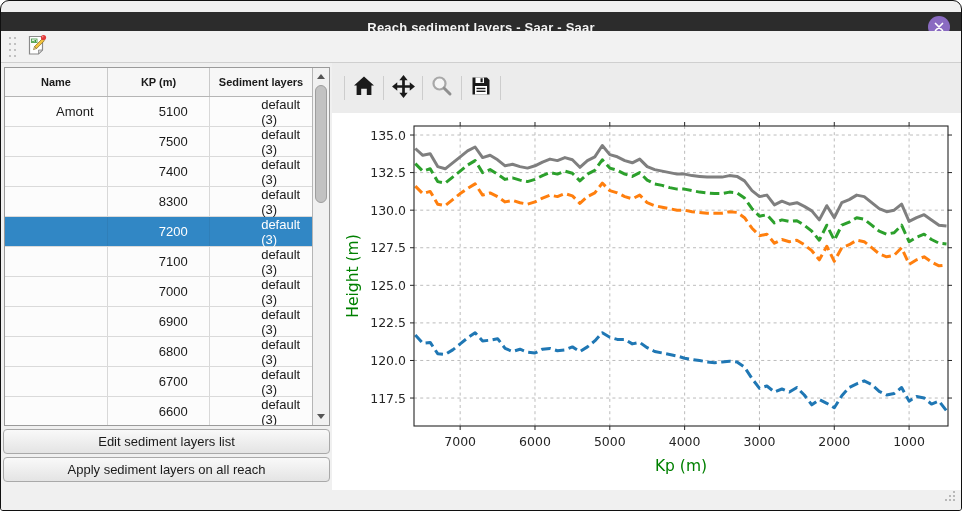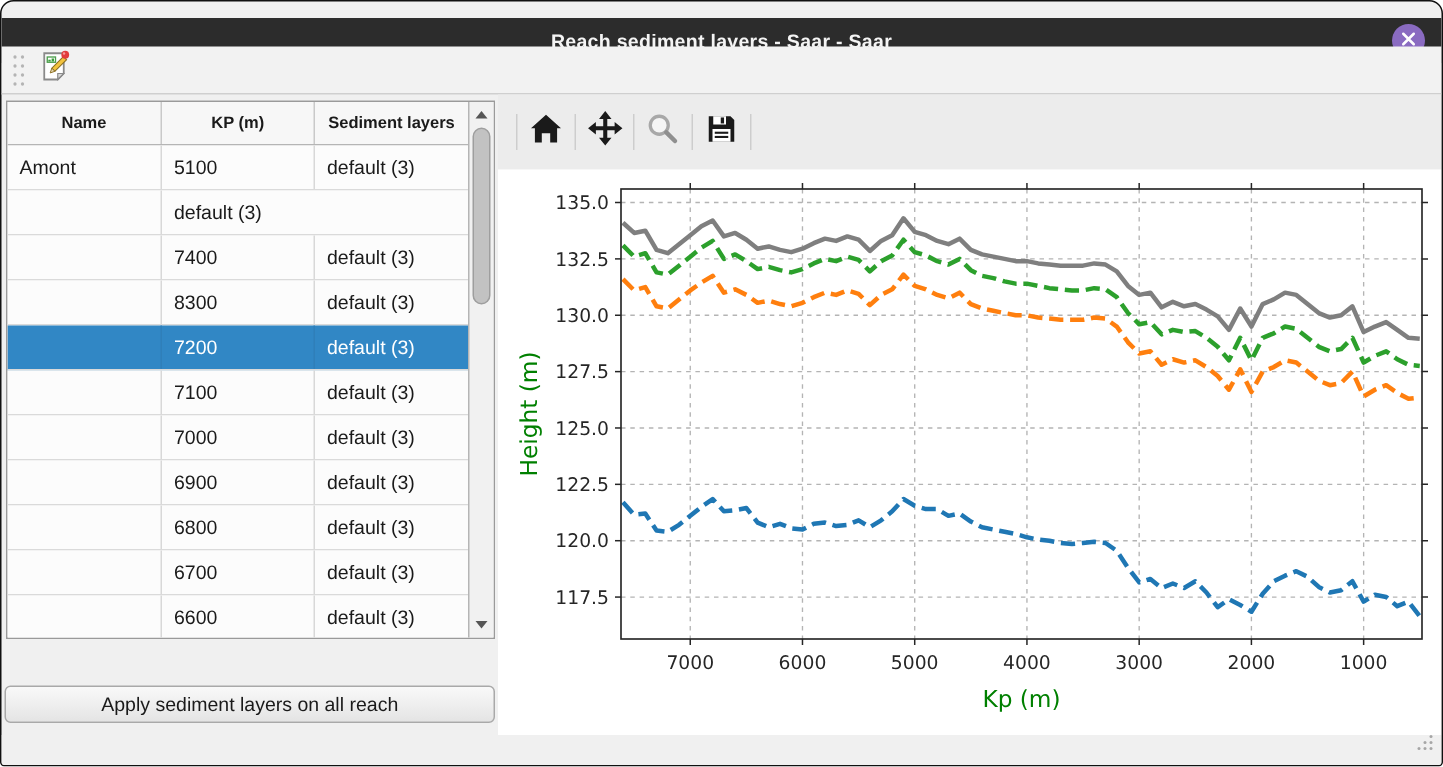--- a/index.html
+++ b/index.html
@@ -22,21 +22,21 @@
   .tool-btn{width:28px;height:28px;margin-left:6px;display:flex;align-items:center;justify-content:center;border-radius:3px;}
   
   .tframe{position:absolute;top:66px;left:3px;width:326px;height:359px;background:#fcfcfc;
     border:1px solid #9a9a9a;display:flex;box-sizing:border-box;}
   .tcontent{width:307px;overflow:hidden;}
   .thead{display:flex;height:28px;background:#f7f7f7;border-bottom:1px solid #b5b5b5;}
   .thcell{display:flex;align-items:center;justify-content:center;font-weight:bold;font-size:11px;
     border-right:1px solid #c9c9c9;box-sizing:border-box;}
   .trow{display:flex;height:30px;background:#fcfcfc;border-bottom:1px solid #dadada;box-sizing:border-box;}
   .tcell{display:flex;align-items:center;padding-left:8px;font-size:13px;
-    border-right:1px solid #d8d8d8;box-sizing:border-box;}
+    border-right:1px solid #d8d8d8;box-sizing:border-box;margin-left:43px;}
   .c-name{width:103px;}.c-kp{width:102px;}.c-layers{width:102px;border-right:none;}
   .thcell.c-name{width:103px;}.thcell.c-kp{width:102px;}.thcell.c-layers{width:102px;}
   .trow.selected{background:#3187c5;justify-content:flex-end;}
   .trow.selected .tcell{color:#ffffff;border-right-color:#2f7fb9;}
   
   .tscroll{width:17px;background:#f1f1f1;border-left:1px solid #b5b5b5;position:relative;box-sizing:border-box;}
   .sb-up,.sb-down{position:absolute;left:0;width:16px;height:15px;display:flex;align-items:center;justify-content:center;}
   .sb-up{top:1px;}.sb-down{bottom:1px;}
   .tri-up{width:0;height:0;border-left:4px solid transparent;border-right:4px solid transparent;border-bottom:5px solid #555;}
   .tri-down{width:0;height:0;border-left:4px solid transparent;border-right:4px solid transparent;border-top:5px solid #555;}
@@ -117,20 +117,21 @@
         <div class="thcell c-layers">Sediment layers</div>
       </div>
       <div>
           <div class="trow">
             <div class="tcell c-name">Amont</div>
             <div class="tcell c-kp">5100</div>
             <div class="tcell c-layers">default (3)</div>
           </div>
           <div class="trow">
             <div class="tcell c-name"></div>
+            <div class="tcell c-kp">7500</div>
             <div class="tcell c-layers">default (3)</div>
           </div>
           <div class="trow">
             <div class="tcell c-name"></div>
             <div class="tcell c-kp">7400</div>
             <div class="tcell c-layers">default (3)</div>
           </div>
           <div class="trow">
             <div class="tcell c-name"></div>
             <div class="tcell c-kp">8300</div>
@@ -177,20 +178,21 @@
       <div class="sb-up">
           <div class="tri-up"></div>
         </div>
       <div class="sb-thumb"></div>
       <div class="sb-down">
           <div class="tri-down"></div>
         </div>
     </div>
   </div>
 
+  <div class="panel-btn" id="btn-edit">Edit sediment layers list</div>
   <div class="panel-btn" id="btn-apply">Apply sediment layers on all reach</div>
 
   <div class="mpl-toolbar">
     <div style="width:7px"></div>
     <div class="mpl-sep"></div>
     <div class="mpl-btn">
       <span>
         <svg width="24" height="24" viewBox="0 0 24 24">
           <path d="M12 2.5 L22 11.5 h-2.6 V21 h-4.6 v-6.2 h-5.6 V21 H4.6 v-9.5 H2 Z" fill="#1a1a1a"></path>
         </svg>

